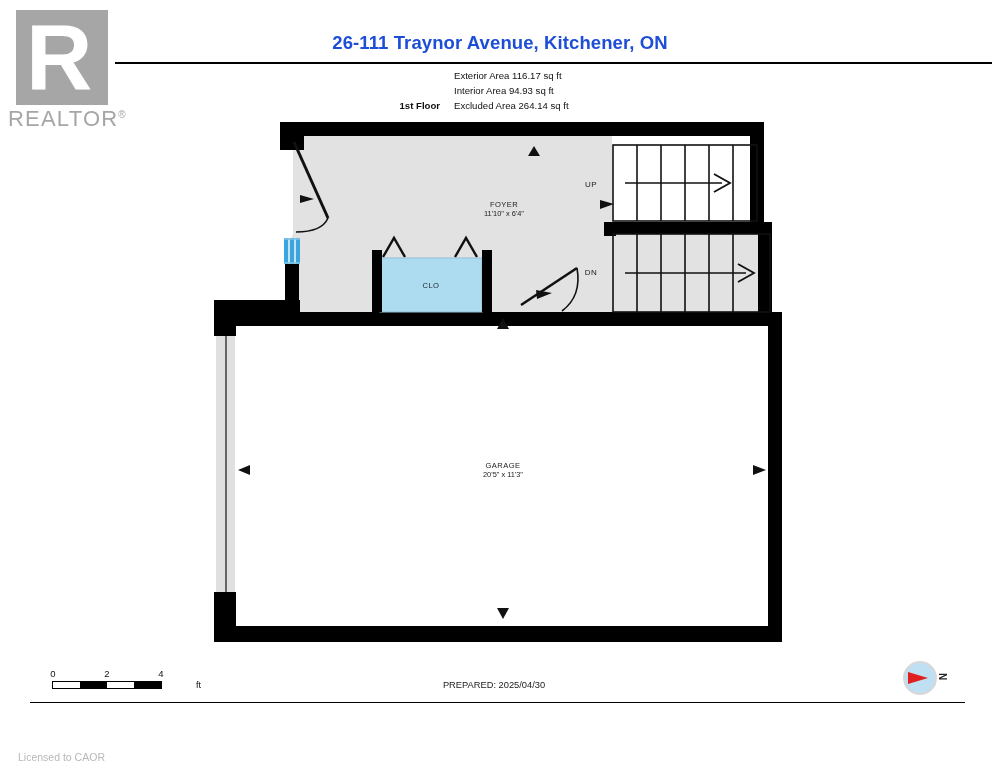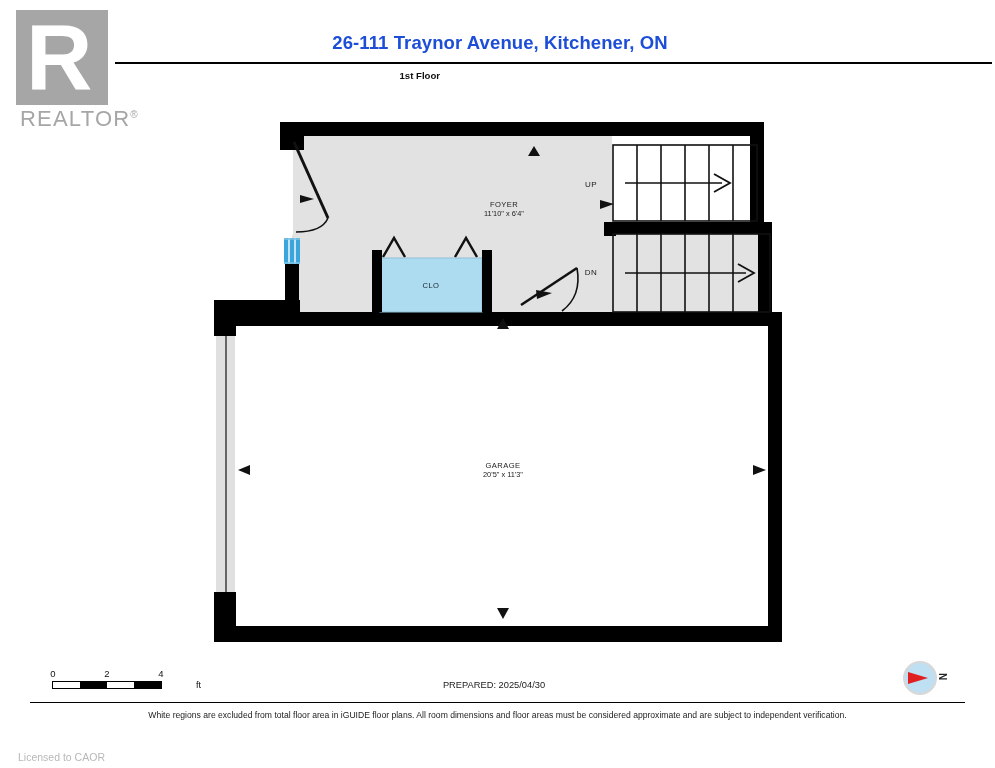--- a/index.html
+++ b/index.html
@@ -50,21 +50,21 @@
     font-size: 92px;
     font-weight: bold;
     line-height: 95px;
     text-align: left;
     padding-left: 10px;
     box-sizing: border-box;
     letter-spacing: -2px;
   }
   .realtor-word {
     position: absolute;
-    left: 12px;
+    left: 0px;
     top: 98px;
     font-size: 22px;
     letter-spacing: 1.2px;
     color: #a6a6a6;
     font-family: "Liberation Sans", sans-serif;
   }
   .realtor-word sup {
     font-size: 10px;
     vertical-align: super;
   }
@@ -263,20 +263,25 @@
       <span>REALTOR</span><sup>®</sup>
     </div>
   </div>
 
   <div class="title">26-111 Traynor Avenue, Kitchener, ON</div>
   <div class="title-rule"></div>
 
   <div class="areas">
     <div class="areas-row">
       <div class="areas-floorlabel">1st Floor</div>
+      <div class="areas-list">
+        <div>Exterior Area 116.17 sq ft</div>
+        <div>Interior Area 94.93 sq ft</div>
+        <div>Excluded Area 264.14 sq ft</div>
+      </div>
     </div>
   </div>
 
   <svg class="plan" viewBox="0 0 995 768" width="995" height="768" xmlns="http://www.w3.org/2000/svg">
 
     <rect x="292" y="133" width="320" height="185" fill="#e2e2e2"></rect>
 
     <rect x="612" y="232" width="158" height="86" fill="#e2e2e2"></rect>
 
     <rect x="612" y="144" width="145" height="78" fill="#ffffff"></rect>
@@ -391,17 +396,16 @@
   <div class="prepared">PREPARED: 2025/04/30</div>
 
   <div class="compass">
     <div class="compass-disc"></div>
     <div class="compass-tail"></div>
     <div class="compass-needle"></div>
     <div class="compass-n">N</div>
   </div>
 
   <div class="disclaimer-rule"></div>
-  <div class="disclaimer">White regions are excluded from total floor area in iGUIDE floor plans. All room dimensions and floor areas must be considered approximate and are subject to independent verification.</div>
 
   <div class="licensed">Licensed to CAOR</div>
 
 </div>
 
 </body></html>

